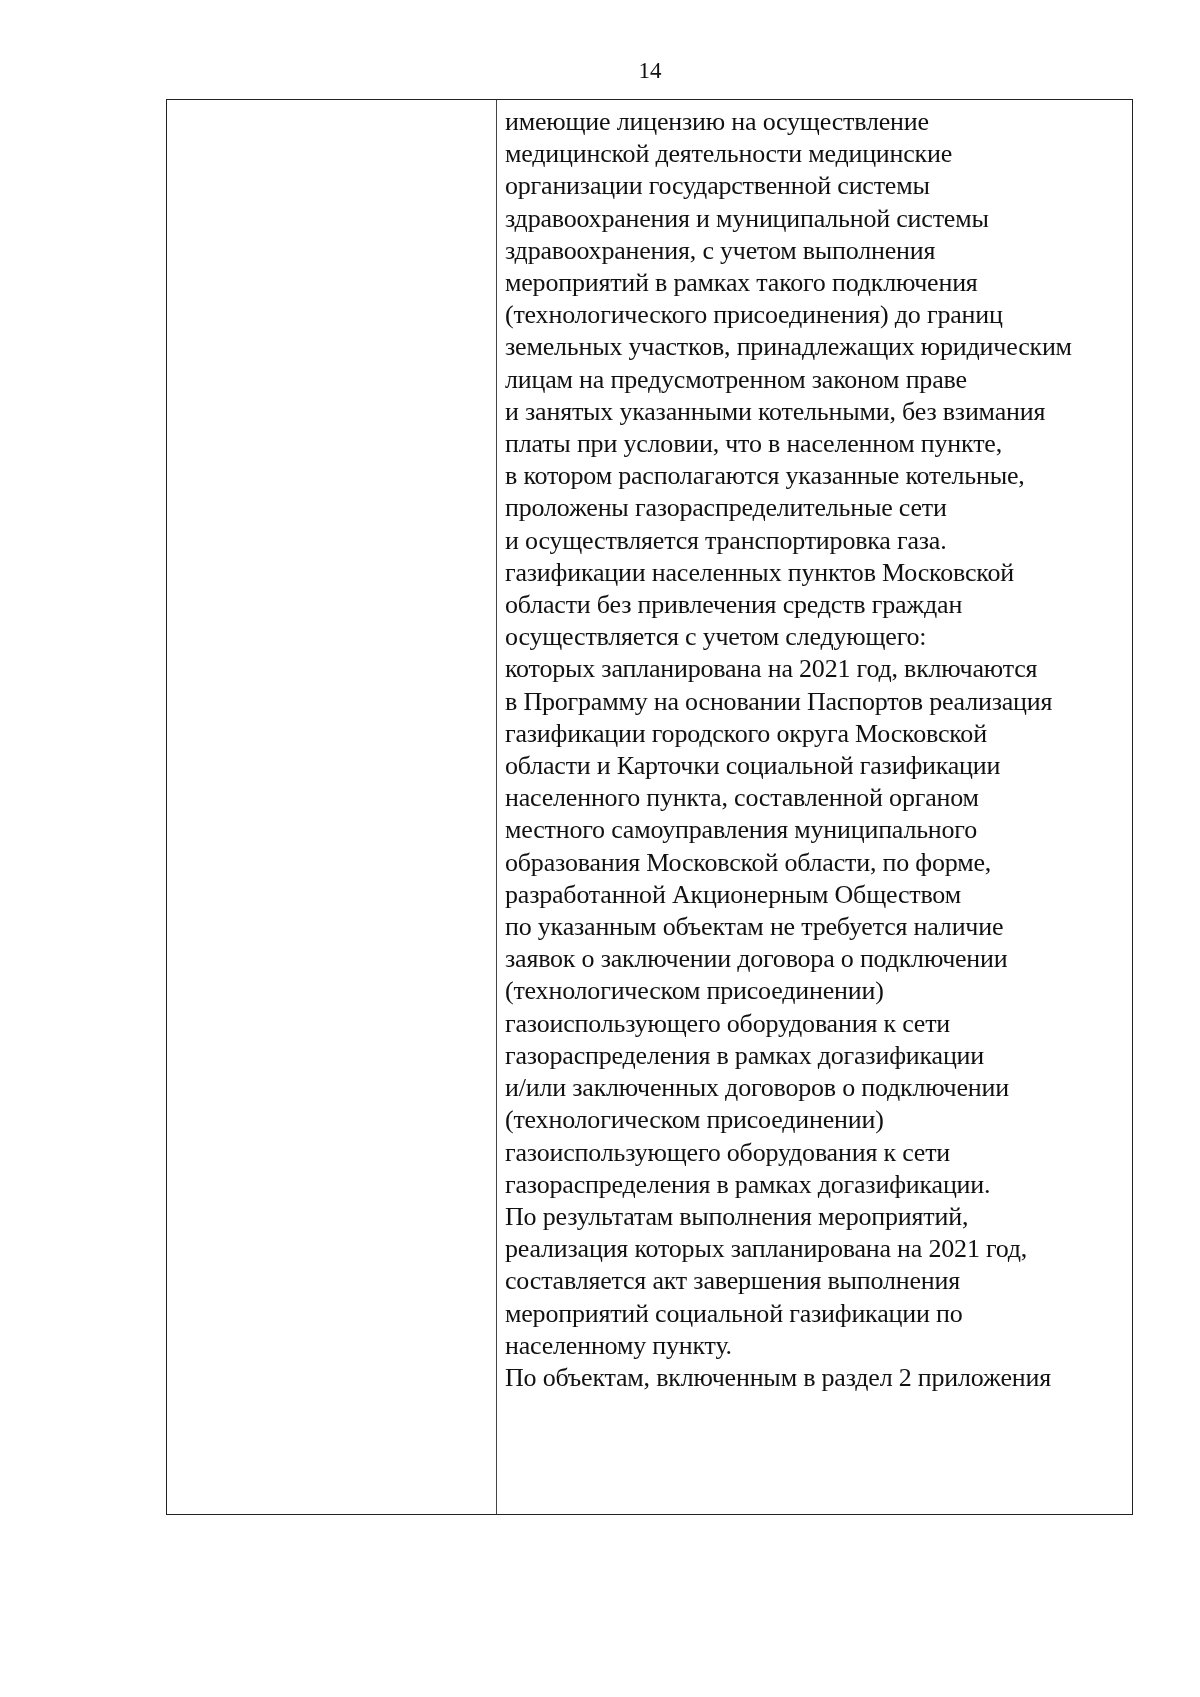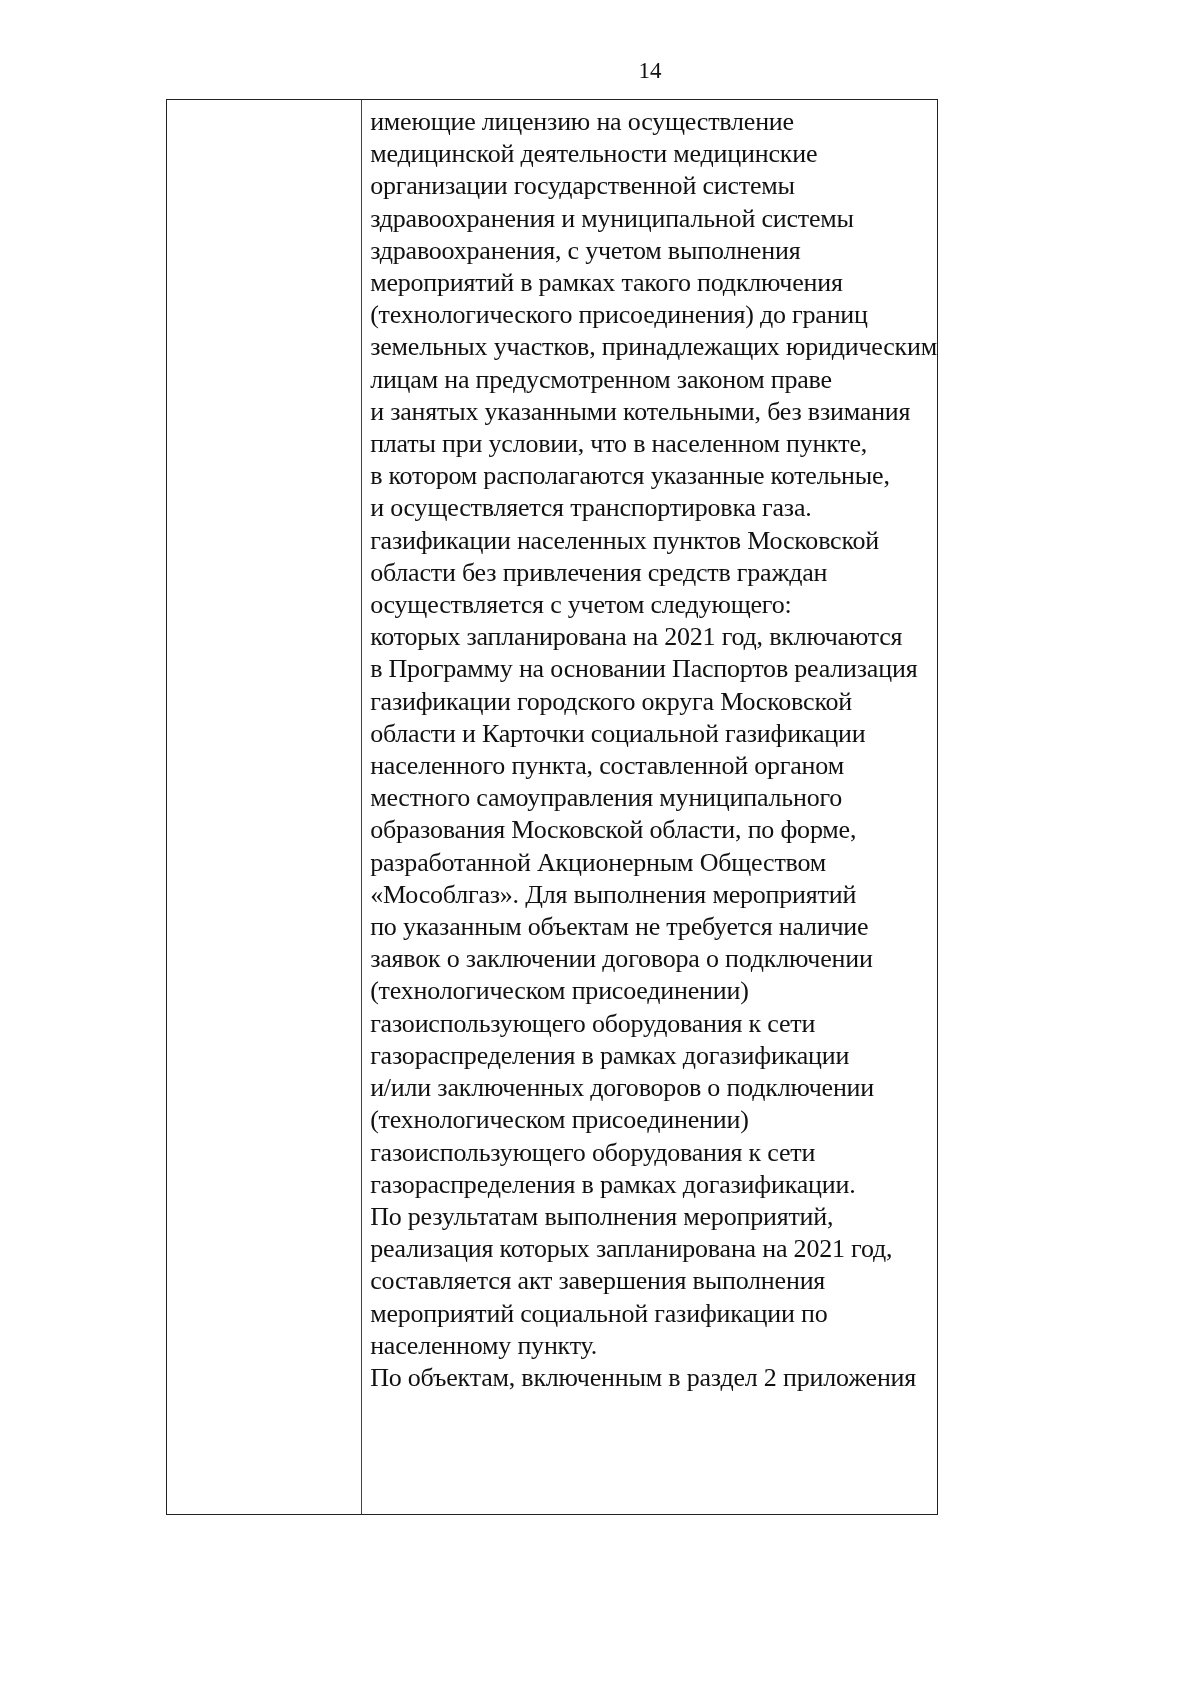--- a/index.html
+++ b/index.html
@@ -1,20 +1,20 @@
 <!DOCTYPE html>
 <html><head>
 <meta charset="utf-8">
 <style>
   html, body { margin: 0; padding: 0; background: #ffffff; }
   body { width: 1200px; height: 1697px; position: relative; overflow: hidden;
          font-family: "Liberation Serif", "DejaVu Serif", serif; color: #111; }
   .page-number { position: absolute; top: 58px; left: 0; width: 1300px; text-align: center;
                  font-size: 23px; line-height: 26px; }
-  .doc-table { position: absolute; left: 166px; top: 99px; width: 772px; height: 1416px;
+  .doc-table { position: absolute; left: 166px; top: 99px; width: 967px; height: 1416px;
                border: 1.5px solid #222; box-sizing: border-box; display: flex; }
   .col-left { width: 330px; border-right: 1.5px solid #444; height: 100%; box-sizing: border-box; }
   .col-right { flex: 1; padding: 6px 0 0 8px; box-sizing: border-box; }
   .line { font-size: 26px; line-height: 32.2px; white-space: nowrap; letter-spacing: -0.2px; }
 </style>
 </head>
 <body>
 
 <div class="page-number">14</div>
 
@@ -26,33 +26,33 @@
       <div class="line">организации государственной системы</div>
       <div class="line">здравоохранения и муниципальной системы</div>
       <div class="line">здравоохранения, с учетом выполнения</div>
       <div class="line">мероприятий в рамках такого подключения</div>
       <div class="line">(технологического присоединения) до границ</div>
       <div class="line">земельных участков, принадлежащих юридическим</div>
       <div class="line">лицам на предусмотренном законом праве</div>
       <div class="line">и занятых указанными котельными, без взимания</div>
       <div class="line">платы при условии, что в населенном пункте,</div>
       <div class="line">в котором располагаются указанные котельные,</div>
+      <div class="line">проложены газораспределительные сети</div>
       <div class="line">и осуществляется транспортировка газа.</div>
       <div class="line">газификации населенных пунктов Московской</div>
       <div class="line">области без привлечения средств граждан</div>
       <div class="line">осуществляется с учетом следующего:</div>
       <div class="line">которых запланирована на 2021 год, включаются</div>
       <div class="line">в Программу на основании Паспортов реализация</div>
       <div class="line">газификации городского округа Московской</div>
       <div class="line">области и Карточки социальной газификации</div>
       <div class="line">населенного пункта, составленной органом</div>
       <div class="line">местного самоуправления муниципального</div>
       <div class="line">образования Московской области, по форме,</div>
       <div class="line">разработанной Акционерным Обществом</div>
-      <div class="line">«Мособлгаз». Для выполнения мероприятий</div>
       <div class="line">по указанным объектам не требуется наличие</div>
       <div class="line">заявок о заключении договора о подключении</div>
       <div class="line">(технологическом присоединении)</div>
       <div class="line">газоиспользующего оборудования к сети</div>
       <div class="line">газораспределения в рамках догазификации</div>
       <div class="line">и/или заключенных договоров о подключении</div>
       <div class="line">(технологическом присоединении)</div>
       <div class="line">газоиспользующего оборудования к сети</div>
       <div class="line">газораспределения в рамках догазификации.</div>
       <div class="line">По результатам выполнения мероприятий,</div>

